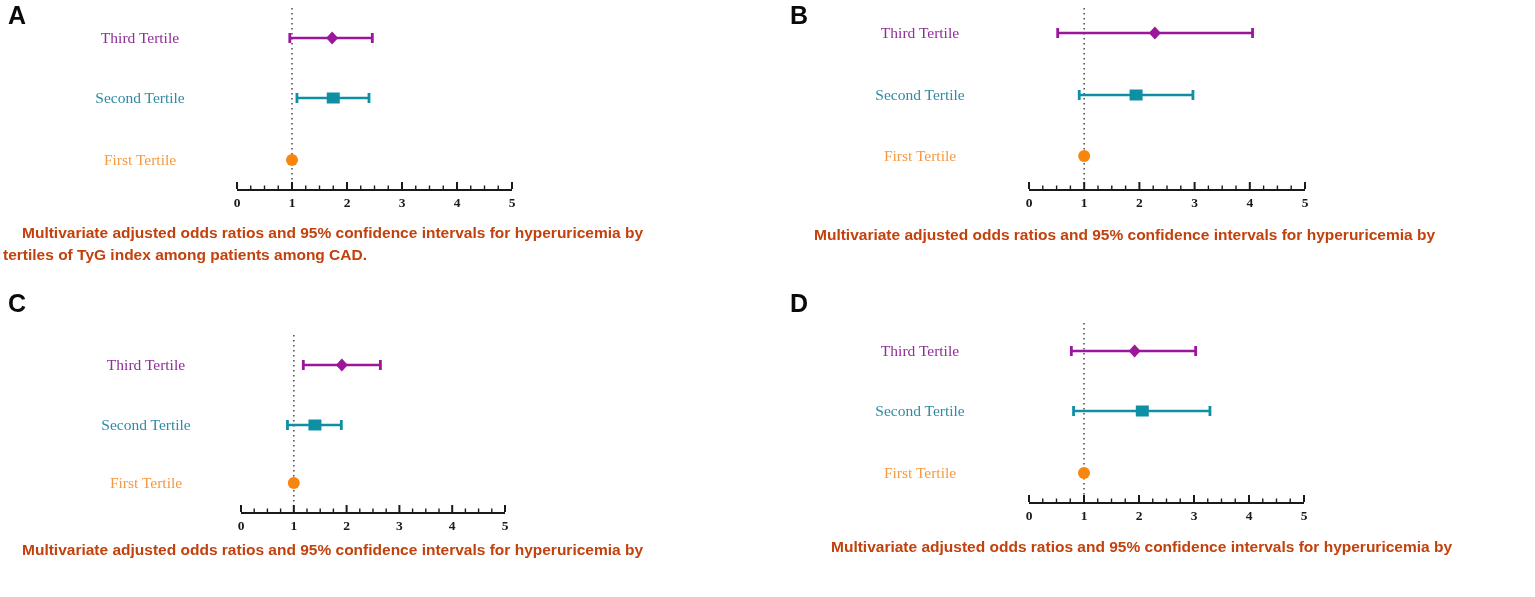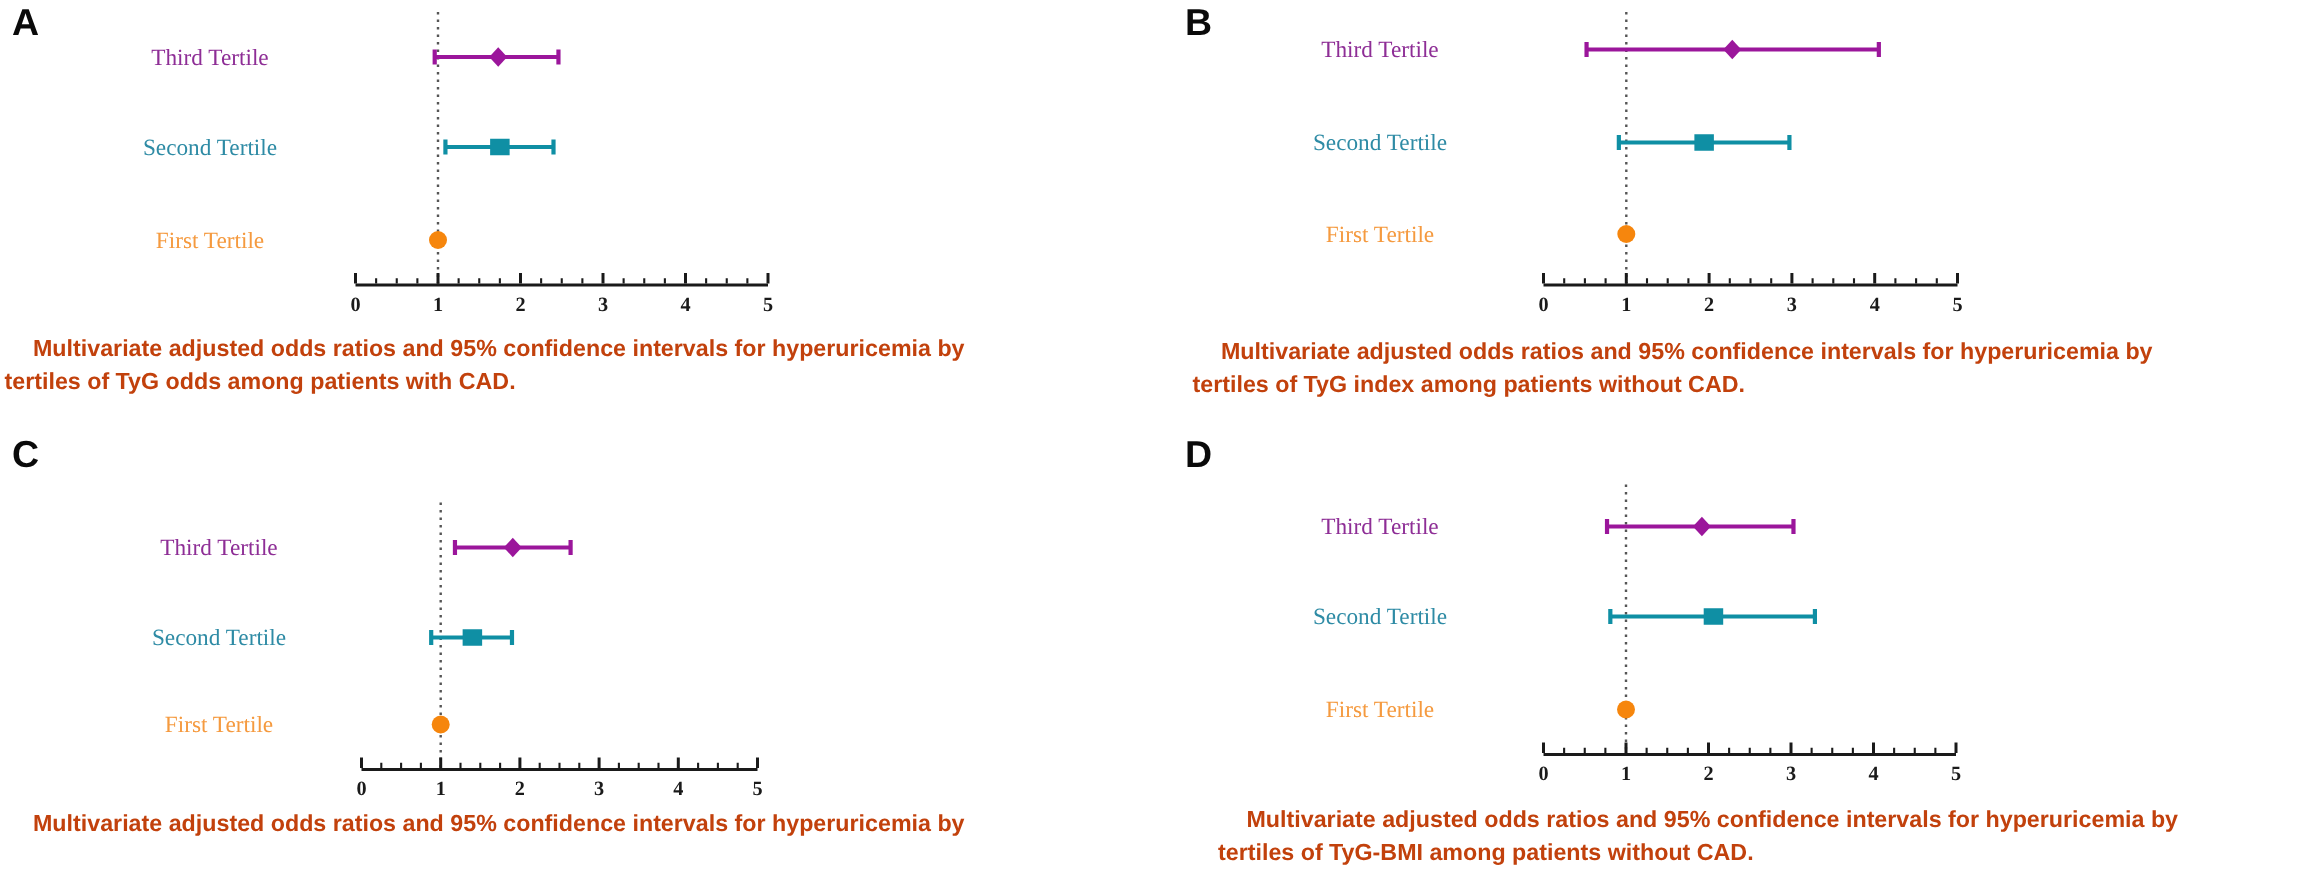--- a/index.html
+++ b/index.html
@@ -96,21 +96,21 @@
           <line x1="402" y1="189" x2="402" y2="182" stroke="#1a1a1a" stroke-width="2"></line>
           <text x="402" y="207" text-anchor="middle" fill="#1a1a1a" font-family="&quot;Liberation Serif&quot;, serif" font-size="13.5px" font-weight="bold">3</text>
           <line x1="457" y1="189" x2="457" y2="182" stroke="#1a1a1a" stroke-width="2"></line>
           <text x="457" y="207" text-anchor="middle" fill="#1a1a1a" font-family="&quot;Liberation Serif&quot;, serif" font-size="13.5px" font-weight="bold">4</text>
           <line x1="512" y1="189" x2="512" y2="182" stroke="#1a1a1a" stroke-width="2"></line>
           <text x="512" y="207" text-anchor="middle" fill="#1a1a1a" font-family="&quot;Liberation Serif&quot;, serif" font-size="13.5px" font-weight="bold">5</text>
         </g>
       </svg>
     <div class="caption">
       <div class="cap-line1">Multivariate adjusted odds ratios and 95% confidence intervals for hyperuricemia by</div>
-      <div class="cap-line2">tertiles of TyG odds among patients with CAD.</div>
+      <div class="cap-line2">tertiles of TyG index among patients among CAD.</div>
     </div>
   </div>
 
   <div class="panel panel-b">
     <div class="panel-letter">B</div>
     <svg class="plot-svg" width="767" height="216">
         <line x1="316.2" y1="8" x2="316.2" y2="190" stroke="#555555" stroke-width="1.6" stroke-dasharray="1.6 3.4"></line>
         <g>
           <line x1="289.704" y1="33" x2="484.56" y2="33" stroke="#9B169B" stroke-width="2.6"></line>
           <line x1="289.704" y1="28" x2="289.704" y2="38" stroke="#9B169B" stroke-width="2.8"></line>
@@ -155,21 +155,20 @@
           <line x1="426.6" y1="189" x2="426.6" y2="182" stroke="#1a1a1a" stroke-width="2"></line>
           <text x="426.6" y="207" text-anchor="middle" fill="#1a1a1a" font-family="&quot;Liberation Serif&quot;, serif" font-size="13.5px" font-weight="bold">3</text>
           <line x1="481.8" y1="189" x2="481.8" y2="182" stroke="#1a1a1a" stroke-width="2"></line>
           <text x="481.8" y="207" text-anchor="middle" fill="#1a1a1a" font-family="&quot;Liberation Serif&quot;, serif" font-size="13.5px" font-weight="bold">4</text>
           <line x1="537" y1="189" x2="537" y2="182" stroke="#1a1a1a" stroke-width="2"></line>
           <text x="537" y="207" text-anchor="middle" fill="#1a1a1a" font-family="&quot;Liberation Serif&quot;, serif" font-size="13.5px" font-weight="bold">5</text>
         </g>
       </svg>
     <div class="caption">
       <div class="cap-line1">Multivariate adjusted odds ratios and 95% confidence intervals for hyperuricemia by</div>
-      <div class="cap-line2">tertiles of TyG index among patients without CAD.</div>
     </div>
   </div>
 
   <div class="panel panel-c">
     <div class="panel-letter">C</div>
     <svg class="plot-svg" width="767" height="252">
         <line x1="293.8" y1="50" x2="293.8" y2="228" stroke="#555555" stroke-width="1.6" stroke-dasharray="1.6 3.4"></line>
         <g>
           <line x1="303.304" y1="80" x2="380.392" y2="80" stroke="#9B169B" stroke-width="2.6"></line>
           <line x1="303.304" y1="75" x2="303.304" y2="85" stroke="#9B169B" stroke-width="2.8"></line>
@@ -272,17 +271,16 @@
           <line x1="426" y1="217" x2="426" y2="210" stroke="#1a1a1a" stroke-width="2"></line>
           <text x="426" y="235" text-anchor="middle" fill="#1a1a1a" font-family="&quot;Liberation Serif&quot;, serif" font-size="13.5px" font-weight="bold">3</text>
           <line x1="481" y1="217" x2="481" y2="210" stroke="#1a1a1a" stroke-width="2"></line>
           <text x="481" y="235" text-anchor="middle" fill="#1a1a1a" font-family="&quot;Liberation Serif&quot;, serif" font-size="13.5px" font-weight="bold">4</text>
           <line x1="536" y1="217" x2="536" y2="210" stroke="#1a1a1a" stroke-width="2"></line>
           <text x="536" y="235" text-anchor="middle" fill="#1a1a1a" font-family="&quot;Liberation Serif&quot;, serif" font-size="13.5px" font-weight="bold">5</text>
         </g>
       </svg>
     <div class="caption">
       <div class="cap-line1">Multivariate adjusted odds ratios and 95% confidence intervals for hyperuricemia by</div>
-      <div class="cap-line2">tertiles of TyG-BMI among patients without CAD.</div>
     </div>
   </div>
 
 </div>
 
 </body></html>

